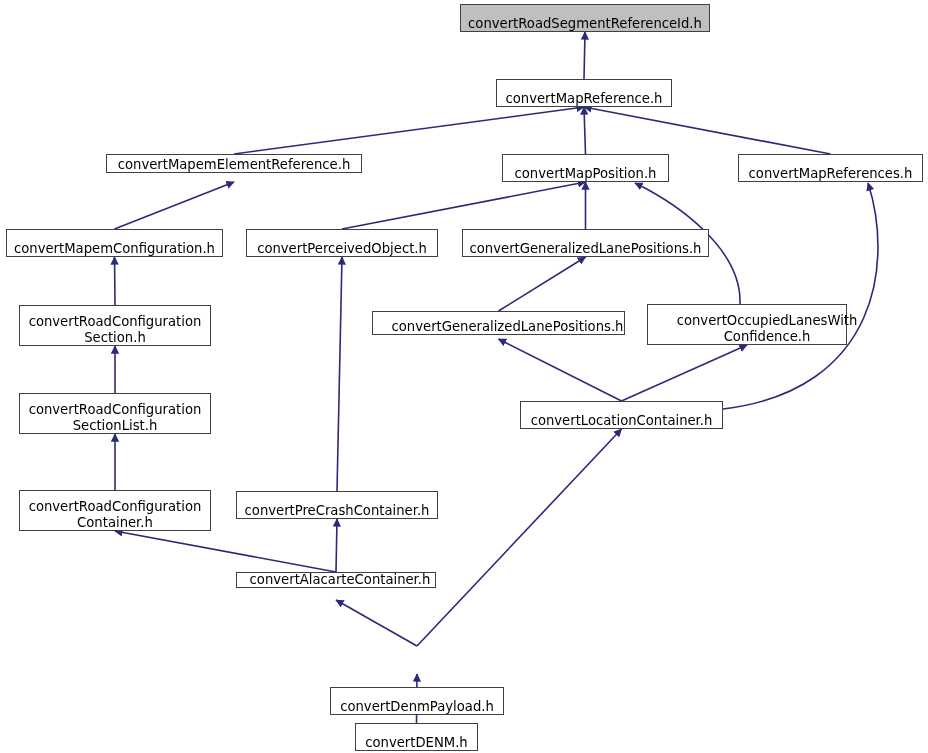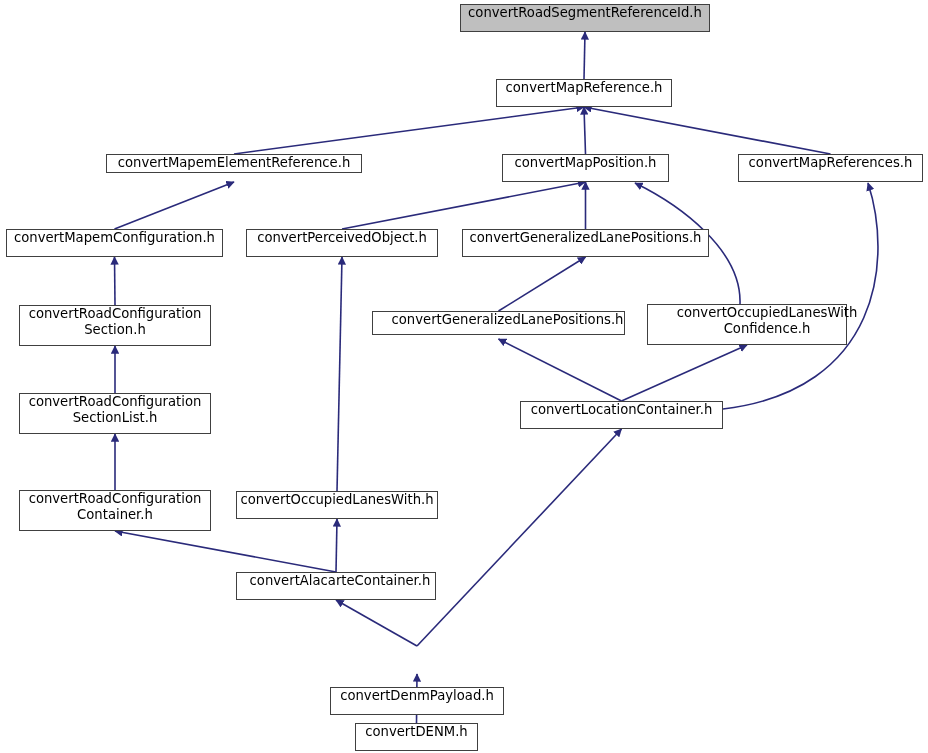--- a/index.html
+++ b/index.html
@@ -24,21 +24,21 @@
     height: 753px;
     pointer-events: none;
   }
   .node {
     position: absolute;
     box-sizing: border-box;
     border: 1px solid #404040;
     background: #ffffff;
     color: #000000;
     display: flex;
-    align-items: flex-start;
+    align-items: flex-end;
     justify-content: center;
     text-align: center;
     font-size: 13.2px;
     line-height: 15.5px;
     letter-spacing: 0px;
     white-space: pre-line;
     z-index: 2;
   }
   .node.highlight {
     background: #bfbfbf;
@@ -98,19 +98,19 @@
       <div class="node" style="left: 19px; top: 305px; width: 192px; height: 41px;"><span class="label">convertRoadConfiguration
 Section.h</span></div>
       <div class="node" style="left: 372px; top: 311px; width: 253px; height: 24px; padding-left: 18px;"><span class="label">convertGeneralizedLanePositions.h</span></div>
       <div class="node" style="left: 647px; top: 304px; width: 200px; height: 41px; padding-left: 40px;"><span class="label">convertOccupiedLanesWith
 Confidence.h</span></div>
       <div class="node" style="left: 19px; top: 393px; width: 192px; height: 41px;"><span class="label">convertRoadConfiguration
 SectionList.h</span></div>
       <div class="node" style="left: 520px; top: 401px; width: 203px; height: 28px;"><span class="label">convertLocationContainer.h</span></div>
       <div class="node" style="left: 19px; top: 490px; width: 192px; height: 41px;"><span class="label">convertRoadConfiguration
 Container.h</span></div>
-      <div class="node" style="left: 236px; top: 491px; width: 202px; height: 28px;"><span class="label">convertOccupiedLanesWith.h</span></div>
-      <div class="node" style="left: 236px; top: 572px; width: 200px; height: 28px; padding-left: 8px;"><span class="label">convertAlacarteContainer.h</span></div>
+      <div class="node" style="left: 236px; top: 491px; width: 202px; height: 28px;"><span class="label">convertPreCrashContainer.h</span></div>
+      <div class="node" style="left: 236px; top: 572px; width: 200px; height: 16px; padding-left: 8px;"><span class="label">convertAlacarteContainer.h</span></div>
       <div class="node" style="left: 330px; top: 646px; width: 174px; height: 28px; margin-top: 41px;"><span class="label">convertDenmPayload.h</span></div>
       <div class="node" style="left: 355px; top: 723px; width: 123px; height: 28px;"><span class="label">convertDENM.h</span></div>
     </div>
 
 </div>
 
 </body></html>

